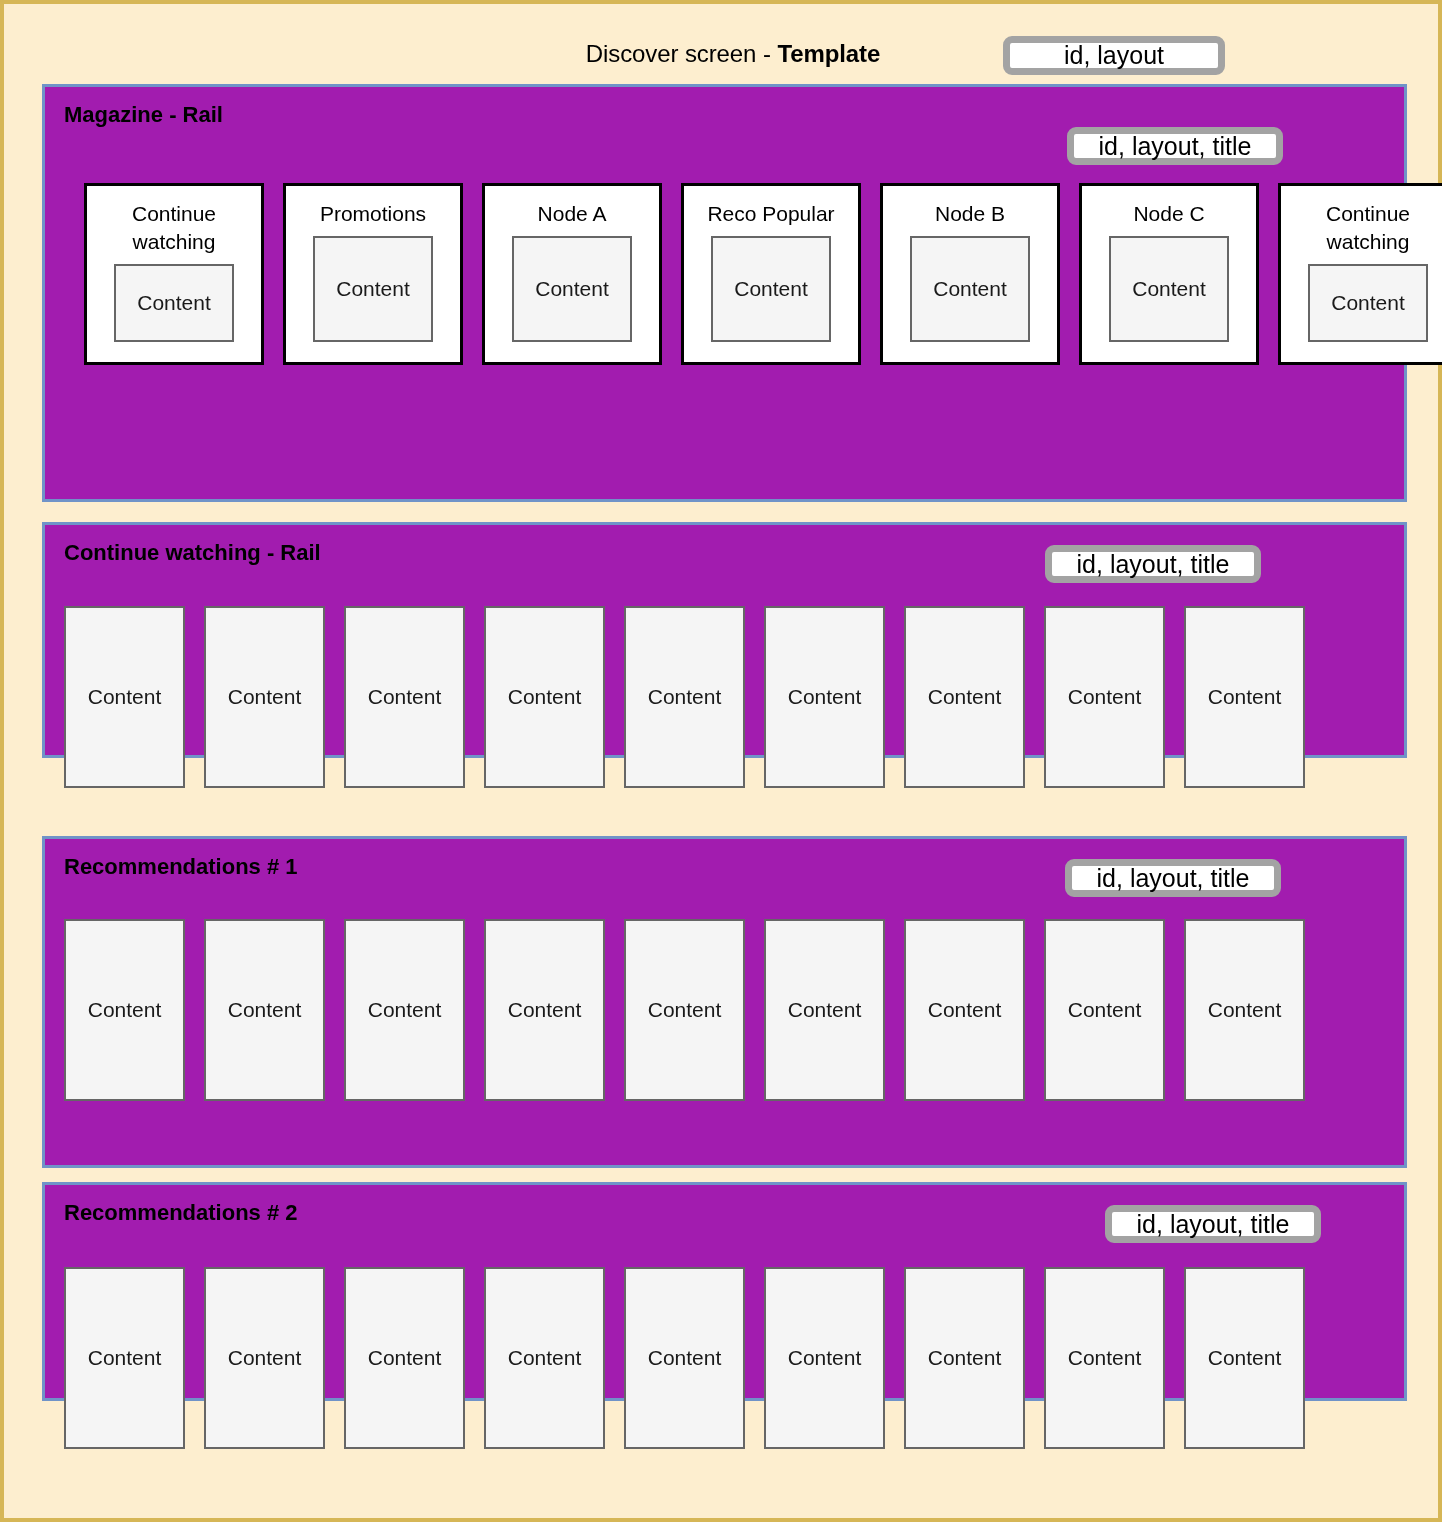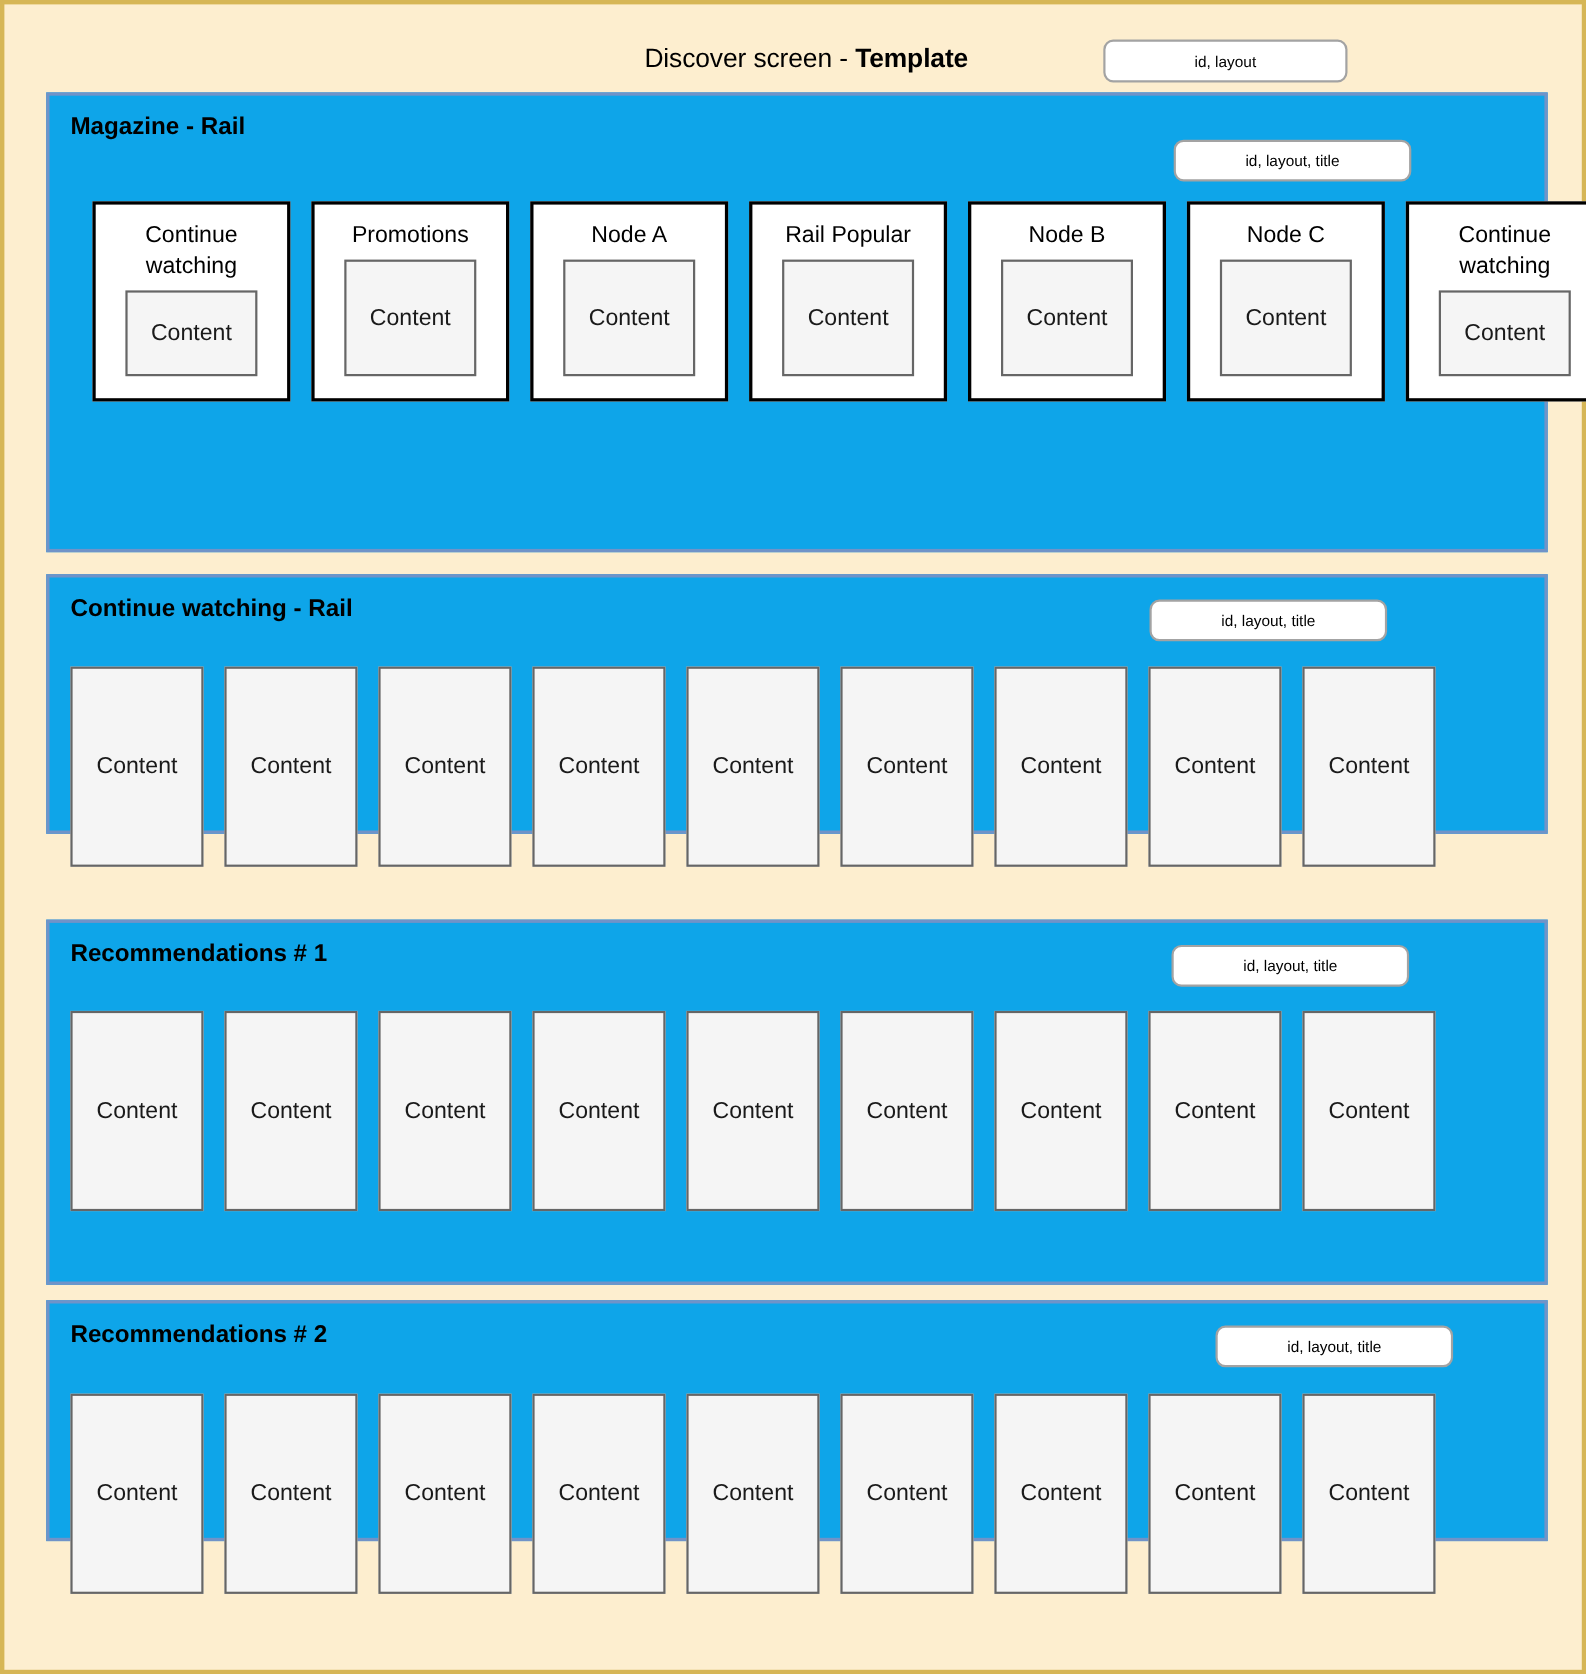--- a/index.html
+++ b/index.html
@@ -42,43 +42,43 @@
     letter-spacing: -0.1px;
     white-space: nowrap;
     margin-top: 20px;
   }
   #page-title .strong { font-weight: bold; }
 
   .badge {
     position: absolute;
     box-sizing: border-box;
     background: #ffffff;
-    border: 2px solid #a3a3a3;
+    border: 7px solid #a3a3a3;
     border-radius: 9px;
-    font-size: 14px;
+    font-size: 25px;
     line-height: 1;
     display: flex;
     align-items: center;
     justify-content: center;
     white-space: nowrap;
     color: #000;
     text-align: right;
   }
   #badge-screen {
     left: 999px;
     top: 22px;
     width: 222px;
     height: 39px;
   }
 
   
   .panel {
     position: absolute;
     box-sizing: border-box;
-    background: #0ea5e9;
+    background: #a21caf;
     border: 3px solid #7093c8;
     left: 38px;
     width: 1365px;
   }
   #panel-magazine      { top: 80px;   height: 418px; }
   #panel-continue      { top: 518px;  height: 236px; }
   #panel-reco1         { top: 832px;  height: 332px; }
   #panel-reco2         { top: 1178px; height: 219px; }
 
   .panel-title {
@@ -187,21 +187,21 @@
       </div>
       <div class="mag-card">
         <div class="mag-card-title">Promotions</div>
         <div class="mag-card-content">Content</div>
       </div>
       <div class="mag-card">
         <div class="mag-card-title">Node A</div>
         <div class="mag-card-content">Content</div>
       </div>
       <div class="mag-card">
-        <div class="mag-card-title">Rail Popular</div>
+        <div class="mag-card-title">Reco Popular</div>
         <div class="mag-card-content">Content</div>
       </div>
       <div class="mag-card">
         <div class="mag-card-title">Node B</div>
         <div class="mag-card-content">Content</div>
       </div>
       <div class="mag-card">
         <div class="mag-card-title">Node C</div>
         <div class="mag-card-content">Content</div>
       </div>

